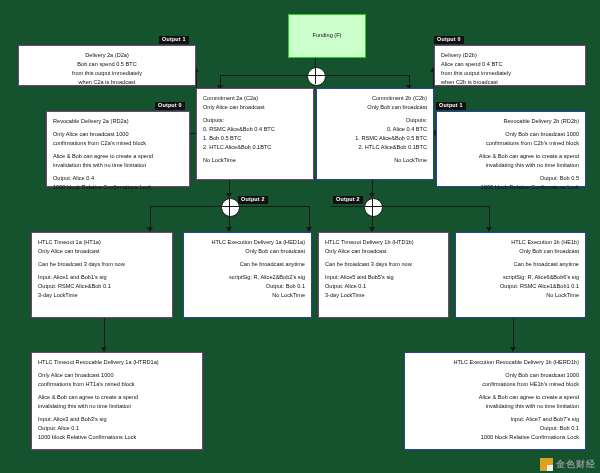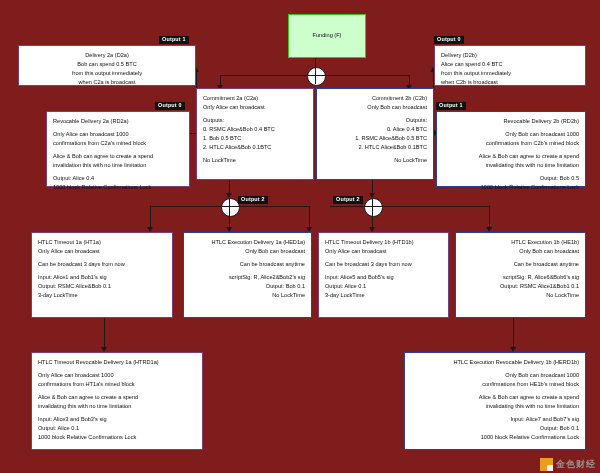--- a/index.html
+++ b/index.html
@@ -1,17 +1,17 @@
 <!DOCTYPE html>
 <html><head>
 <meta charset="utf-8">
 <style>
   html,body{margin:0;padding:0;background:#ffffff;}
   body{font-family:"Liberation Sans","DejaVu Sans",sans-serif;}
-  #canvas{position:relative;width:600px;height:473px;background:#7f1d1d;overflow:hidden;}
+  #canvas{position:relative;width:600px;height:473px;background:#14532d;overflow:hidden;}
 
   .box{position:absolute;box-sizing:border-box;background:#ffffff;border:1.5px solid #7b3f77;
        font-size:5.6px;line-height:1.62;color:#111;padding:5px 6px;}
   .box.blue{border-color:#2b3fa0;}
   .box.green{border-color:#2ecc1f;background:#ccffcc;}
 
   .box .ln{white-space:pre;}
   .box .gap{height:4px;}
   .al-l{text-align:left;}
   .al-r{text-align:right;}

